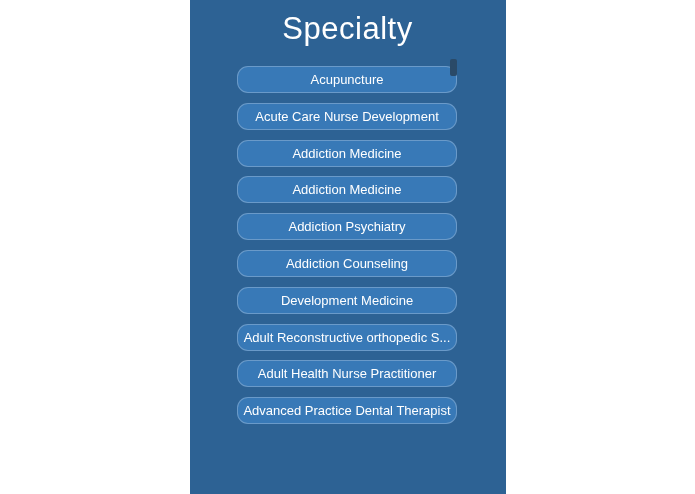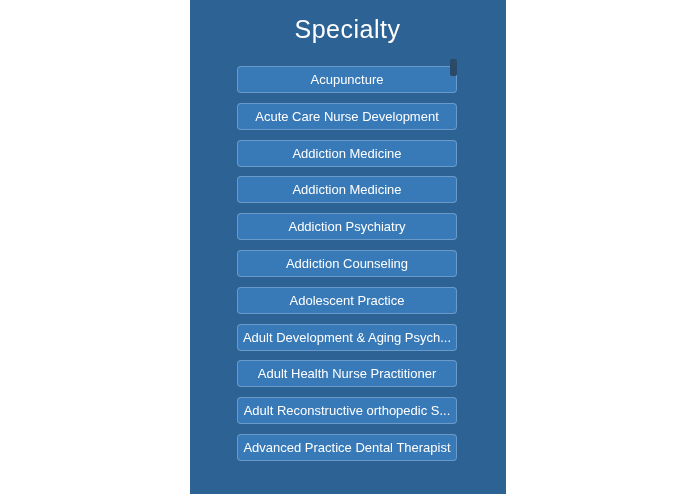--- a/index.html
+++ b/index.html
@@ -18,21 +18,21 @@
     height: 494px;
     margin: 0 auto;
     background: var(--panel-bg, #2d6294);
     box-sizing: border-box;
   }
   .title {
     margin: 0;
     padding-top: 13px;
     text-align: center;
     color: var(--title-text, #ffffff);
-    font-size: 25px;
+    font-size: 31px;
     font-weight: 400;
     line-height: 32px;
     letter-spacing: 0.5px;
   }
   .list {
     position: relative;
     width: 221px;
     height: 435px;
     margin: 14px auto 0;
     padding-top: 7px;
@@ -41,21 +41,21 @@
   }
   .spec-btn {
     display: block;
     width: 220px;
     height: 27px;
     margin: 0 0 9.8px 0;
     padding: 0 1px;
     box-sizing: border-box;
     background: var(--button-bg, #3879b7);
     border: 1px solid rgba(255, 255, 255, 0.25);
-    border-radius: 4px;
+    border-radius: 11px;
     color: var(--button-text, #ffffff);
     font-family: inherit;
     font-size: 13px;
     font-weight: 400;
     line-height: 25px;
     text-align: center;
     white-space: nowrap;
     overflow: hidden;
     cursor: pointer;
   }
@@ -74,20 +74,19 @@
 
 <div class="panel">
   <h1 class="title">Specialty</h1>
   <div class="list">
     <button class="spec-btn">Acupuncture</button>
       <button class="spec-btn">Acute Care Nurse Development</button>
       <button class="spec-btn">Addiction Medicine</button>
       <button class="spec-btn">Addiction Medicine</button>
       <button class="spec-btn">Addiction Psychiatry</button>
       <button class="spec-btn">Addiction Counseling</button>
-      <button class="spec-btn">Adolescent Practice</button>
-      <button class="spec-btn">Adult Development &amp; Aging Psych...</button>
+      <button class="spec-btn">Development Medicine</button>
+      <button class="spec-btn">Adult Reconstructive orthopedic S...</button>
       <button class="spec-btn">Adult Health Nurse Practitioner</button>
-      <button class="spec-btn">Adult Reconstructive orthopedic S...</button>
       <button class="spec-btn">Advanced Practice Dental Therapist</button>
       <div class="scroll-thumb"></div>
   </div>
 </div>
 
 </body></html>

